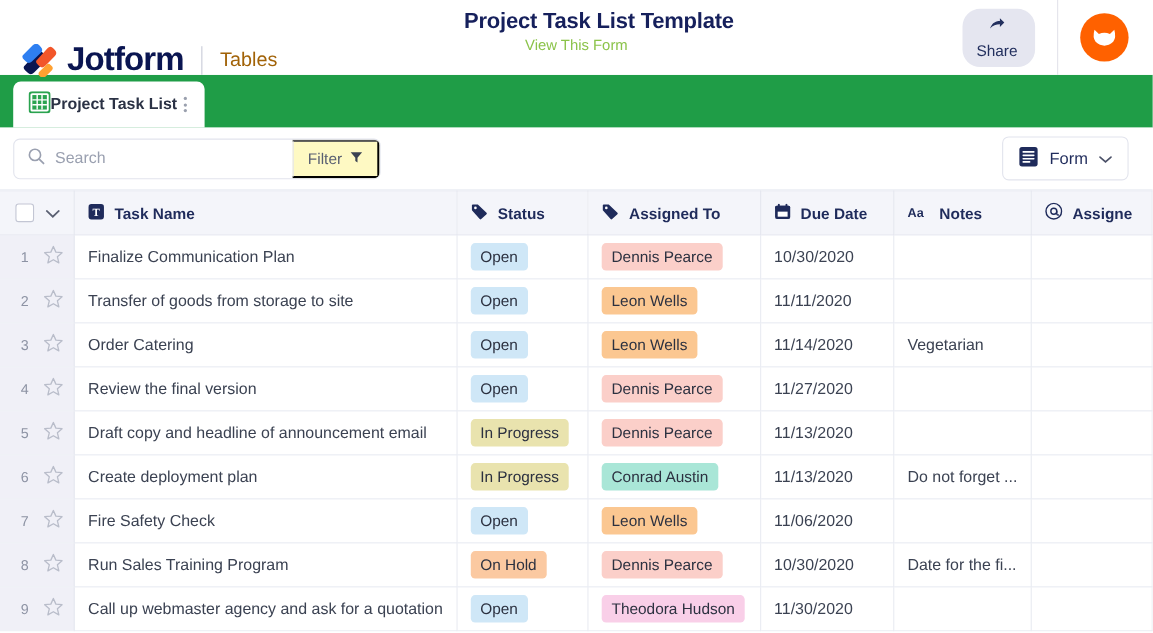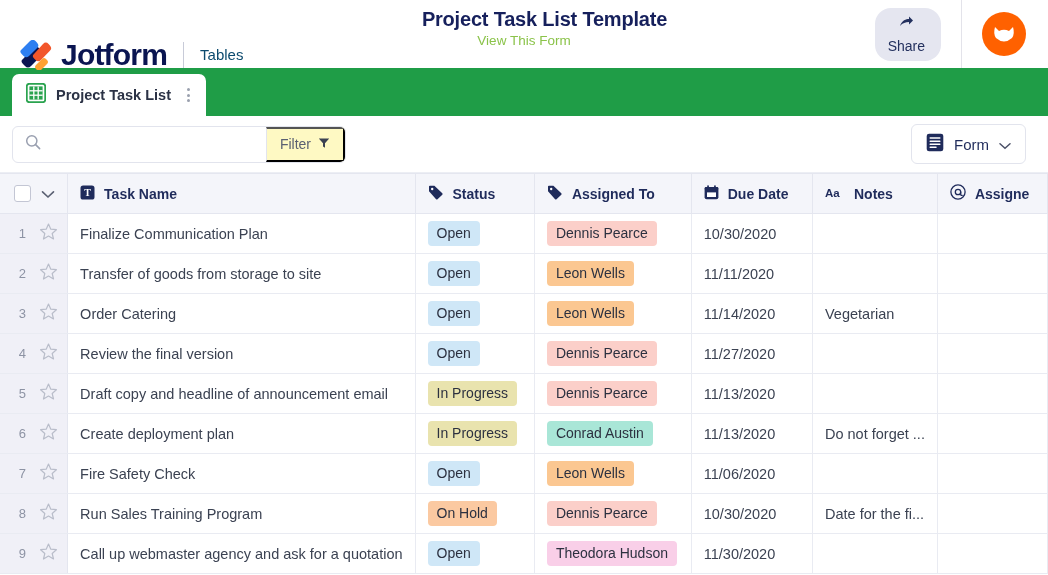--- a/index.html
+++ b/index.html
@@ -21,21 +21,21 @@
   .brand { display: flex; align-items: center; padding-left: 18px; margin-top: 41px; }
   .logo-mark { width: 34px; height: 30px; margin-right: 9px; }
   .logo-word {
     font-size: 30px; font-weight: bold; color: #0a1551;
     letter-spacing: -0.8px;
   }
   .brand-sep {
     width: 1px; height: 26px; background: #c8cbd8;
     margin: 0 16px;
   }
-  .tables-word { font-size: 15px; color: #0c4a6e; }
+  .tables-word { font-size: 18px; color: #a16207; }
 
   .title-block {
     position: absolute; left: 0; right: 0; top: 8px;
     text-align: center; pointer-events: none;
   }
   .title-main {
     font-size: 20px; font-weight: bold; color: #16205c;
     letter-spacing: -0.2px;
     margin-left: 41px;
   }
@@ -66,21 +66,21 @@
   
   .tabbar {
     height: 48px; background: #1f9d47;
     display: flex; align-items: flex-end;
     padding-left: 12px;
   }
   .tab {
     height: 42px; background: #ffffff;
     border-radius: 7px 7px 0 0;
     display: flex; align-items: center;
-    padding: 0 10px 0 14px; gap: 10px; cursor: pointer;
+    padding: 0 10px 0 14px; gap: 0; cursor: pointer;
   }
   .tab-grid-icon { display: block; }
   .tab-label { font-size: 14.5px; color: #2b3245; font-weight: bold; }
   .tab-dots {
     display: flex; flex-direction: column; gap: 2.5px;
     padding: 0 6px; cursor: pointer;
   }
   .tab-dots i { width: 3px; height: 3px; border-radius: 50%; background: #9aa0ae; display: block; }
 
   
@@ -245,20 +245,21 @@
 
 <div class="toolbar">
   <div class="searchwrap">
     <div class="search-field">
       <span>
         <svg width="16" height="16" viewBox="0 0 16 16">
           <circle cx="6.8" cy="6.8" r="5.1" fill="none" stroke="#9aa0b0" stroke-width="1.5"></circle>
           <line x1="10.6" y1="10.6" x2="14.6" y2="14.6" stroke="#9aa0b0" stroke-width="1.6" stroke-linecap="round"></line>
         </svg>
       </span>
+      <input class="search-input" type="text" placeholder="Search" style="">
     </div>
     <button class="filter-btn">
       <span>Filter</span>
       <span>
         <svg width="12" height="12" viewBox="0 0 12 12">
           <path d="M0.8 1.4 L11.2 1.4 L7 6.3 L7 10.8 L5 9.4 L5 6.3 z" fill="#3b4252"></path>
         </svg>
       </span>
     </button>
   </div>

